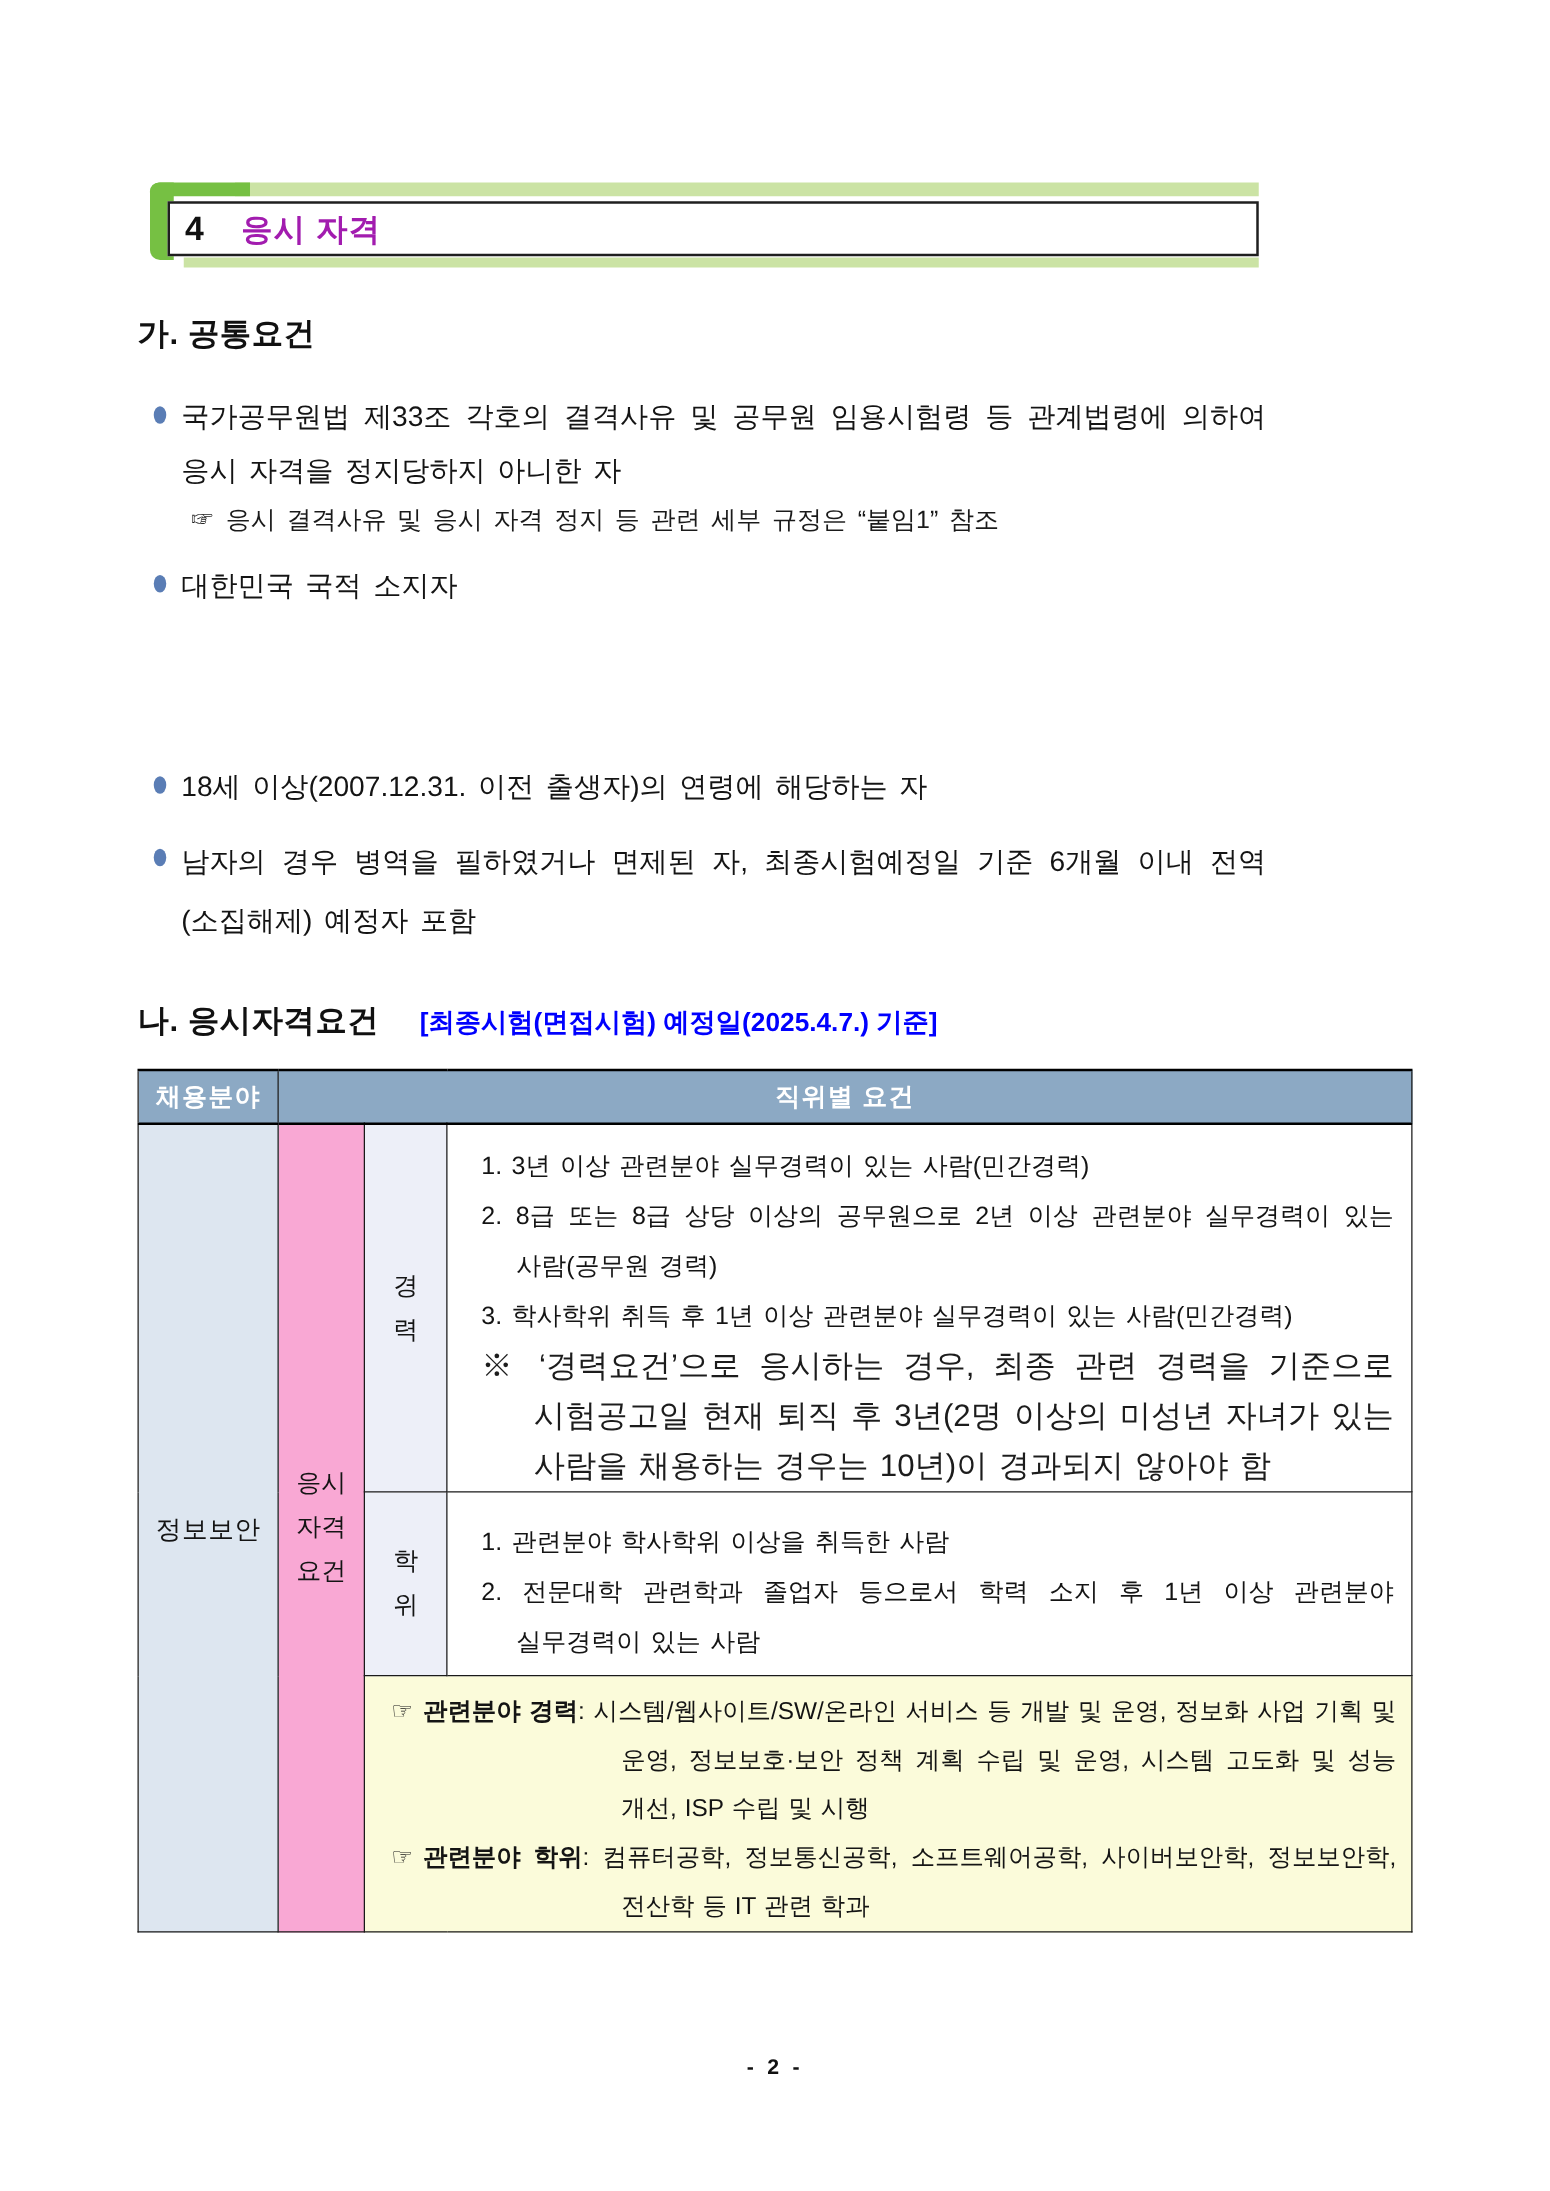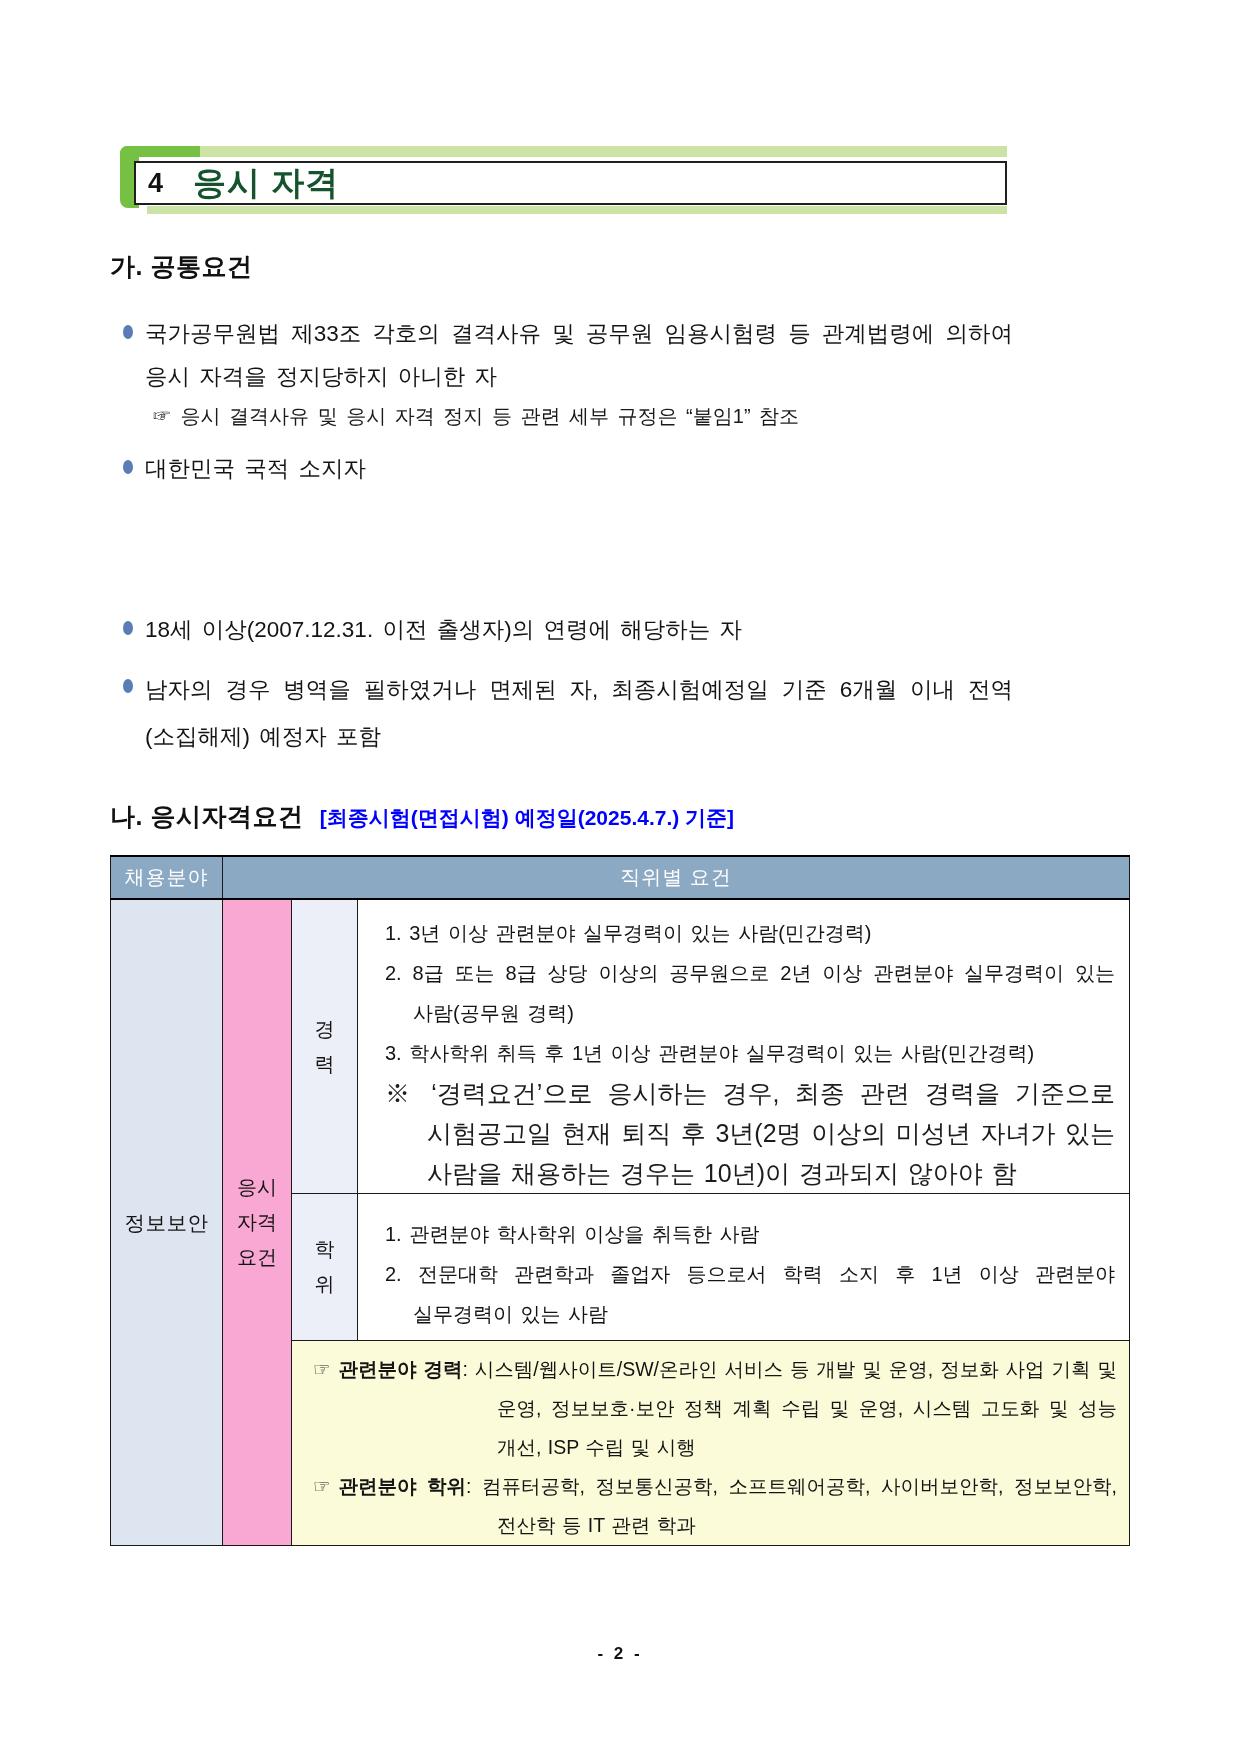--- a/index.html
+++ b/index.html
@@ -16,21 +16,21 @@
 
   
   .tbox { position: absolute; left: 110px; top: 140px; width: 897px; height: 74px; }
   .tbox-topbar   { position: absolute; left: 78px;  top: 6px;  right: 0; height: 11px; background: #cbe3a4; }
   .tbox-darktop  { position: absolute; left: 10px;  top: 6px;  width: 80px; height: 11px; background: #76c043; border-top-left-radius: 7px; }
   .tbox-darkband { position: absolute; left: 10px;  top: 6px;  width: 19px; height: 62px; background: #76c043; border-radius: 8px 0 0 8px; }
   .tbox-panel    { position: absolute; left: 24px;  top: 21px; right: 0; height: 44px; background: #ffffff;
                    border: 2px solid #1f1f1f; display: flex; align-items: center; padding-left: 12px; }
   .tbox-botbar   { position: absolute; left: 37px;  top: 66px; right: 0; height: 8px; background: #cbe3a4; }
   .tbox-num   { font-size: 27px; font-weight: bold; color: #111; }
-  .tbox-title { font-size: 33px; font-weight: bold; color: #14532d; margin-left: 30px; letter-spacing: 1px; }
+  .tbox-title { font-size: 25px; font-weight: bold; color: #a21caf; margin-left: 30px; letter-spacing: 1px; }
 
   
   .h-ga { position: absolute; left: 110px; top: 250px; font-size: 25px; font-weight: bold; letter-spacing: 0.5px; }
 
   .bullet { position: absolute; left: 110px; width: 903px; padding-left: 35px; }
   .bullet .dot { position: absolute; left: 13px; top: 13px; width: 10px; height: 14px; border-radius: 50%; background: #5a7db5; }
   .bullet .btxt { font-size: 22.5px; line-height: 43px; text-align: justify; word-break: keep-all; word-spacing: 3px; color: #141414; }
   .bullet.single .btxt { text-align: left; }
   .b1 { top: 312px; }
   .b2 { top: 447px; }
@@ -40,31 +40,31 @@
 
   .subnote-pointer { position: absolute; left: 152px; top: 401px; width: 860px;
     font-size: 20px; line-height: 31px; color: #1a1a1a; word-spacing: 3px; word-break: keep-all; }
   .subnote-star { position: absolute; left: 110px; top: 494px; width: 906px;
     padding-left: 47px; text-indent: -12px;
     font-size: 19px; line-height: 37.5px; text-align: justify; word-break: keep-all; word-spacing: 2px; color: #1a1a1a; }
 
   
   .h-na { position: absolute; left: 110px; top: 800px; white-space: nowrap; }
   .h-na .na-black { font-size: 25px; font-weight: bold; color: #111; letter-spacing: 0.5px; }
-  .h-na .na-blue  { font-size: 21px; font-weight: bold; color: #0000fe; margin-left: 12px; }
+  .h-na .na-blue  { font-size: 21px; font-weight: bold; color: #0000fe; margin-left: 28px; }
 
   
   .qual-table { position: absolute; left: 110px; top: 855px; width: 1020px;
     border-collapse: collapse; table-layout: fixed; font-size: 20px; color: #141414; }
   .qual-table col.c1 { width: 112px; }
   .qual-table col.c2 { width: 69px; }
   .qual-table col.c3 { width: 66px; }
   .qual-table th, .qual-table td { border: 1px solid #1a1a1a; vertical-align: middle; }
   .qual-table tr.thead-row th {
-    background: #8ca9c4; color: #ffffff; font-weight: normal; font-size: 20px;
+    background: #8ca9c4; color: #ffffff; font-weight: bold; font-size: 20px;
     height: 43px; text-align: center; border-top: 2px solid #000; border-bottom: 2px solid #000; letter-spacing: 1px; }
   tr.r-career  { height: 290px; }
   tr.r-degree  { height: 147px; }
   tr.r-notes   { height: 201px; }
   .c-field { background: #dde6f0; text-align: center; font-size: 20.5px; letter-spacing: 0.5px; }
   .c-req   { background: #f9a8d4; text-align: center; }
   .c-req span, .c-label span { display: block; line-height: 35px; font-size: 20px; }
   .c-label { background: #edeff8; text-align: center; }
   .c-content { background: #ffffff; vertical-align: top; padding: 13px 14px 0 14px;
     text-align: justify; word-break: keep-all; word-spacing: 2px; }

